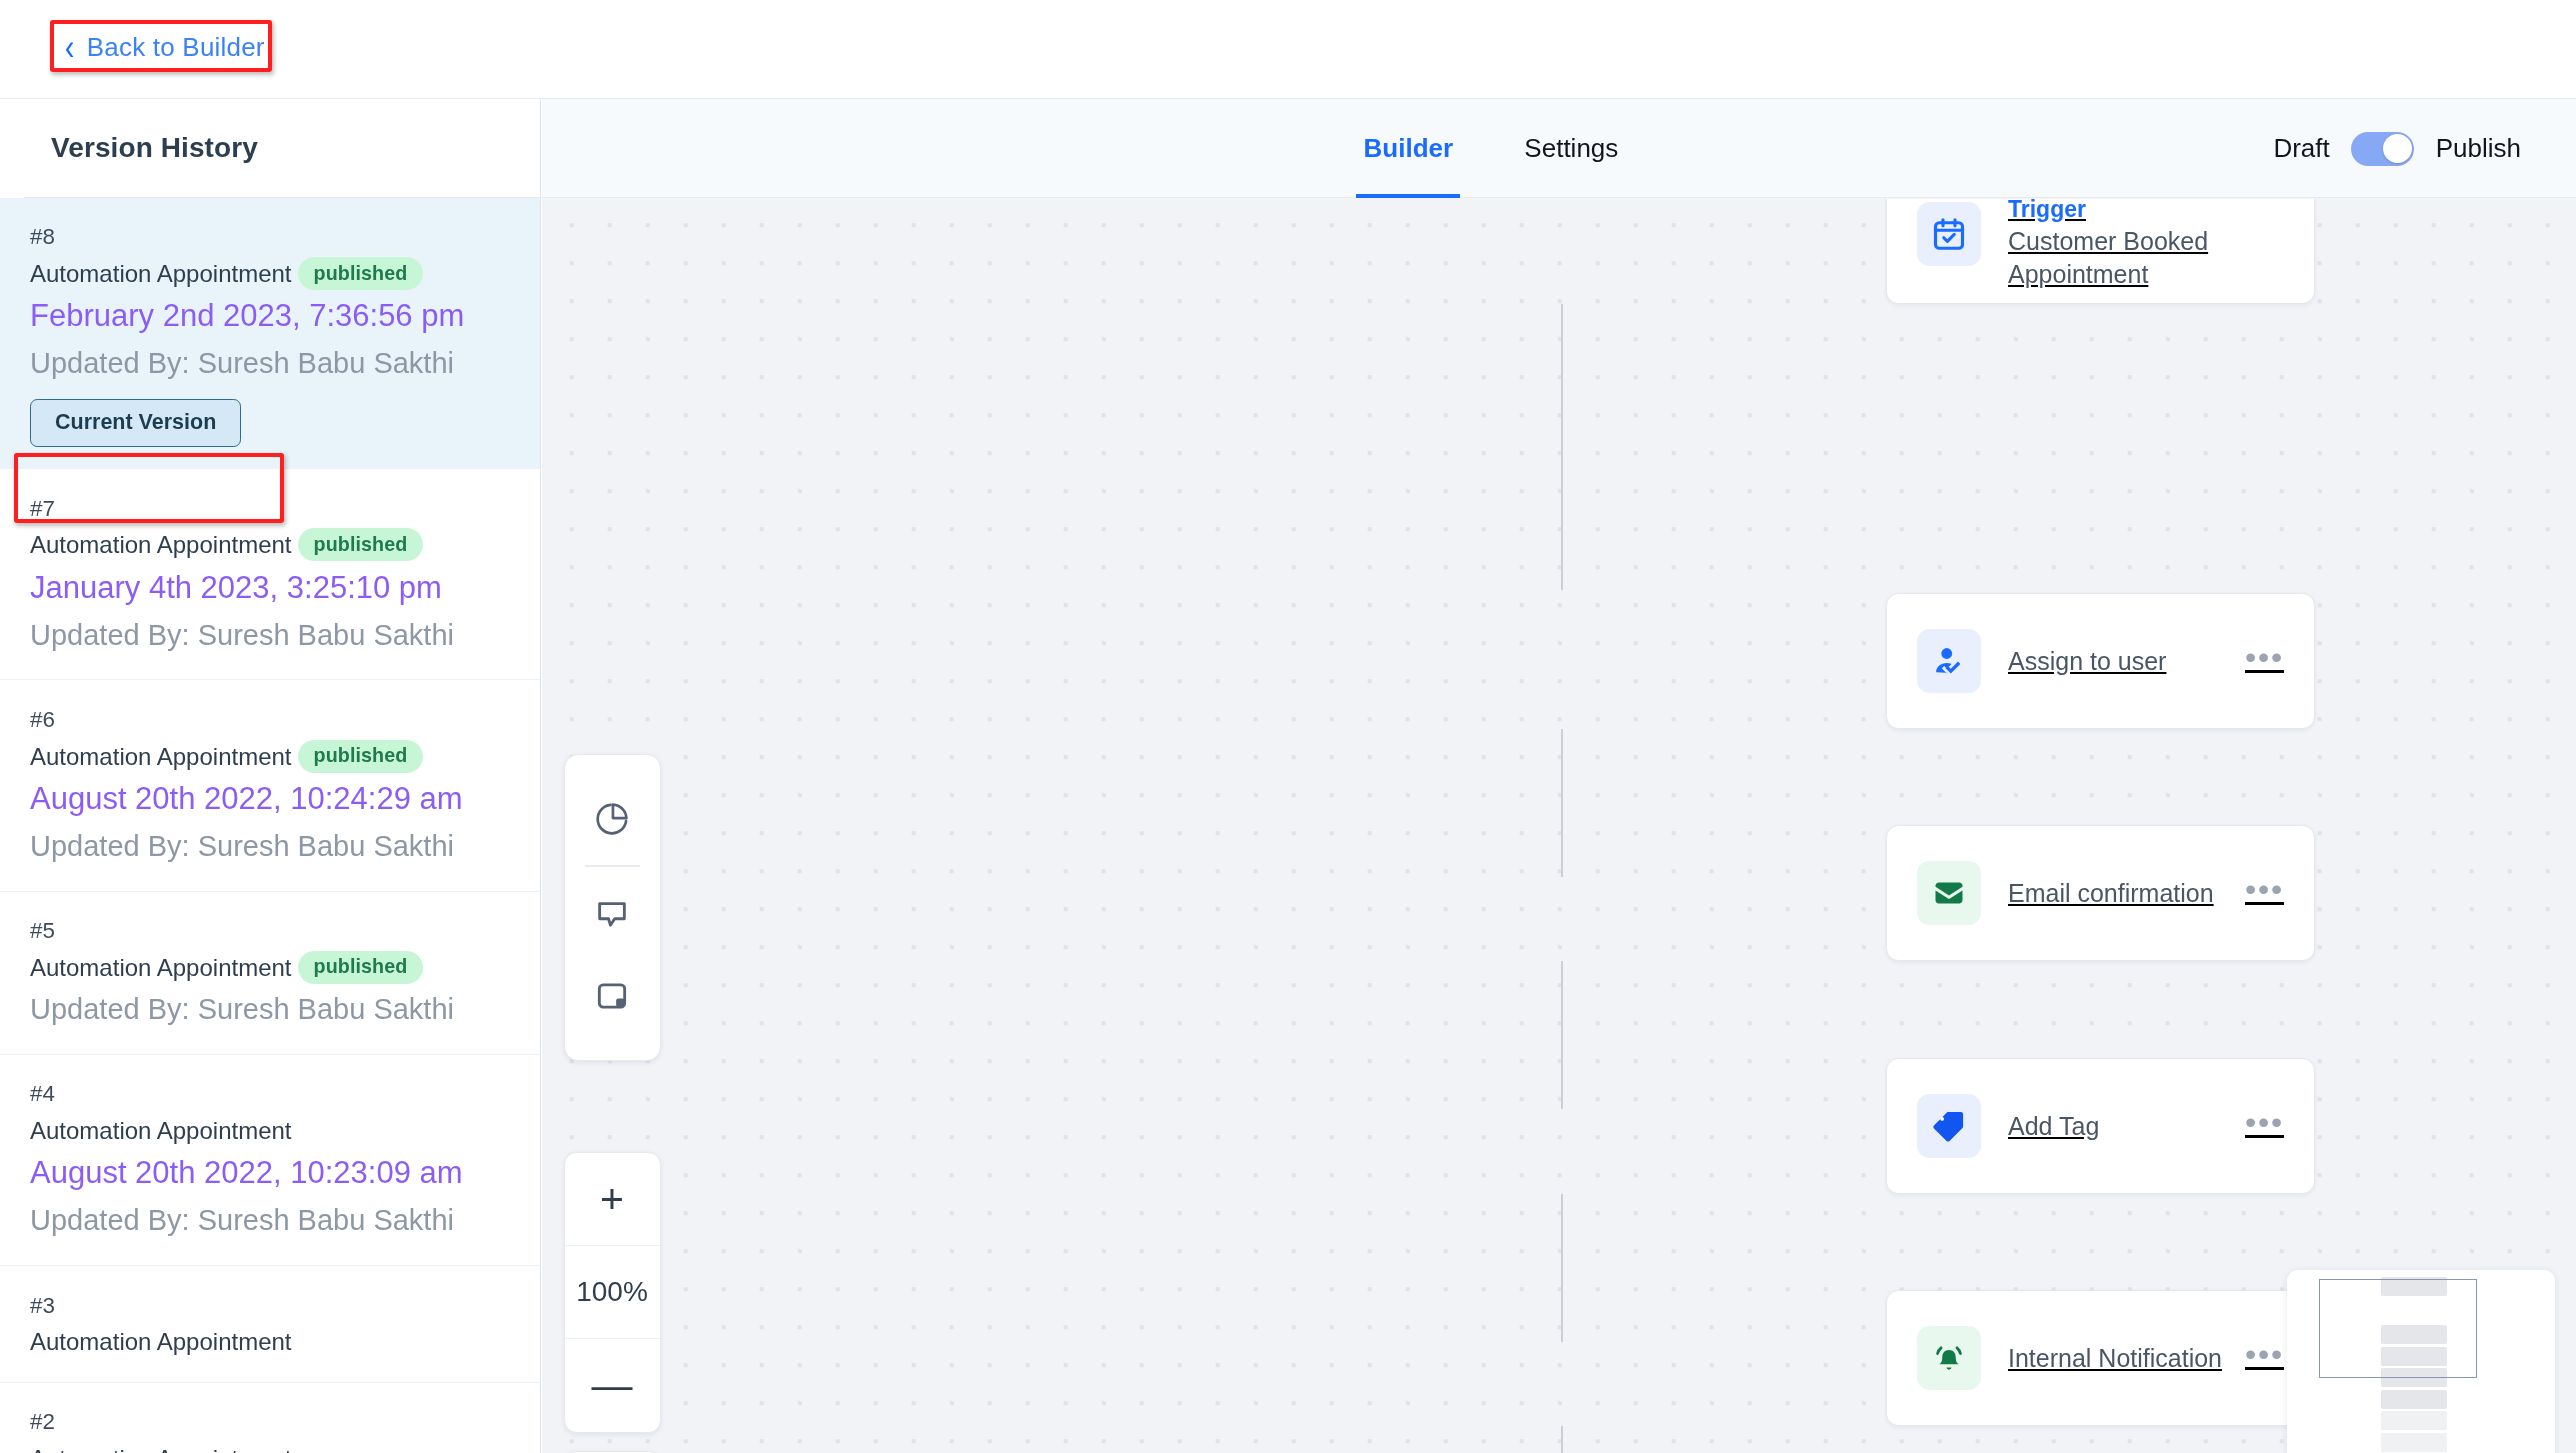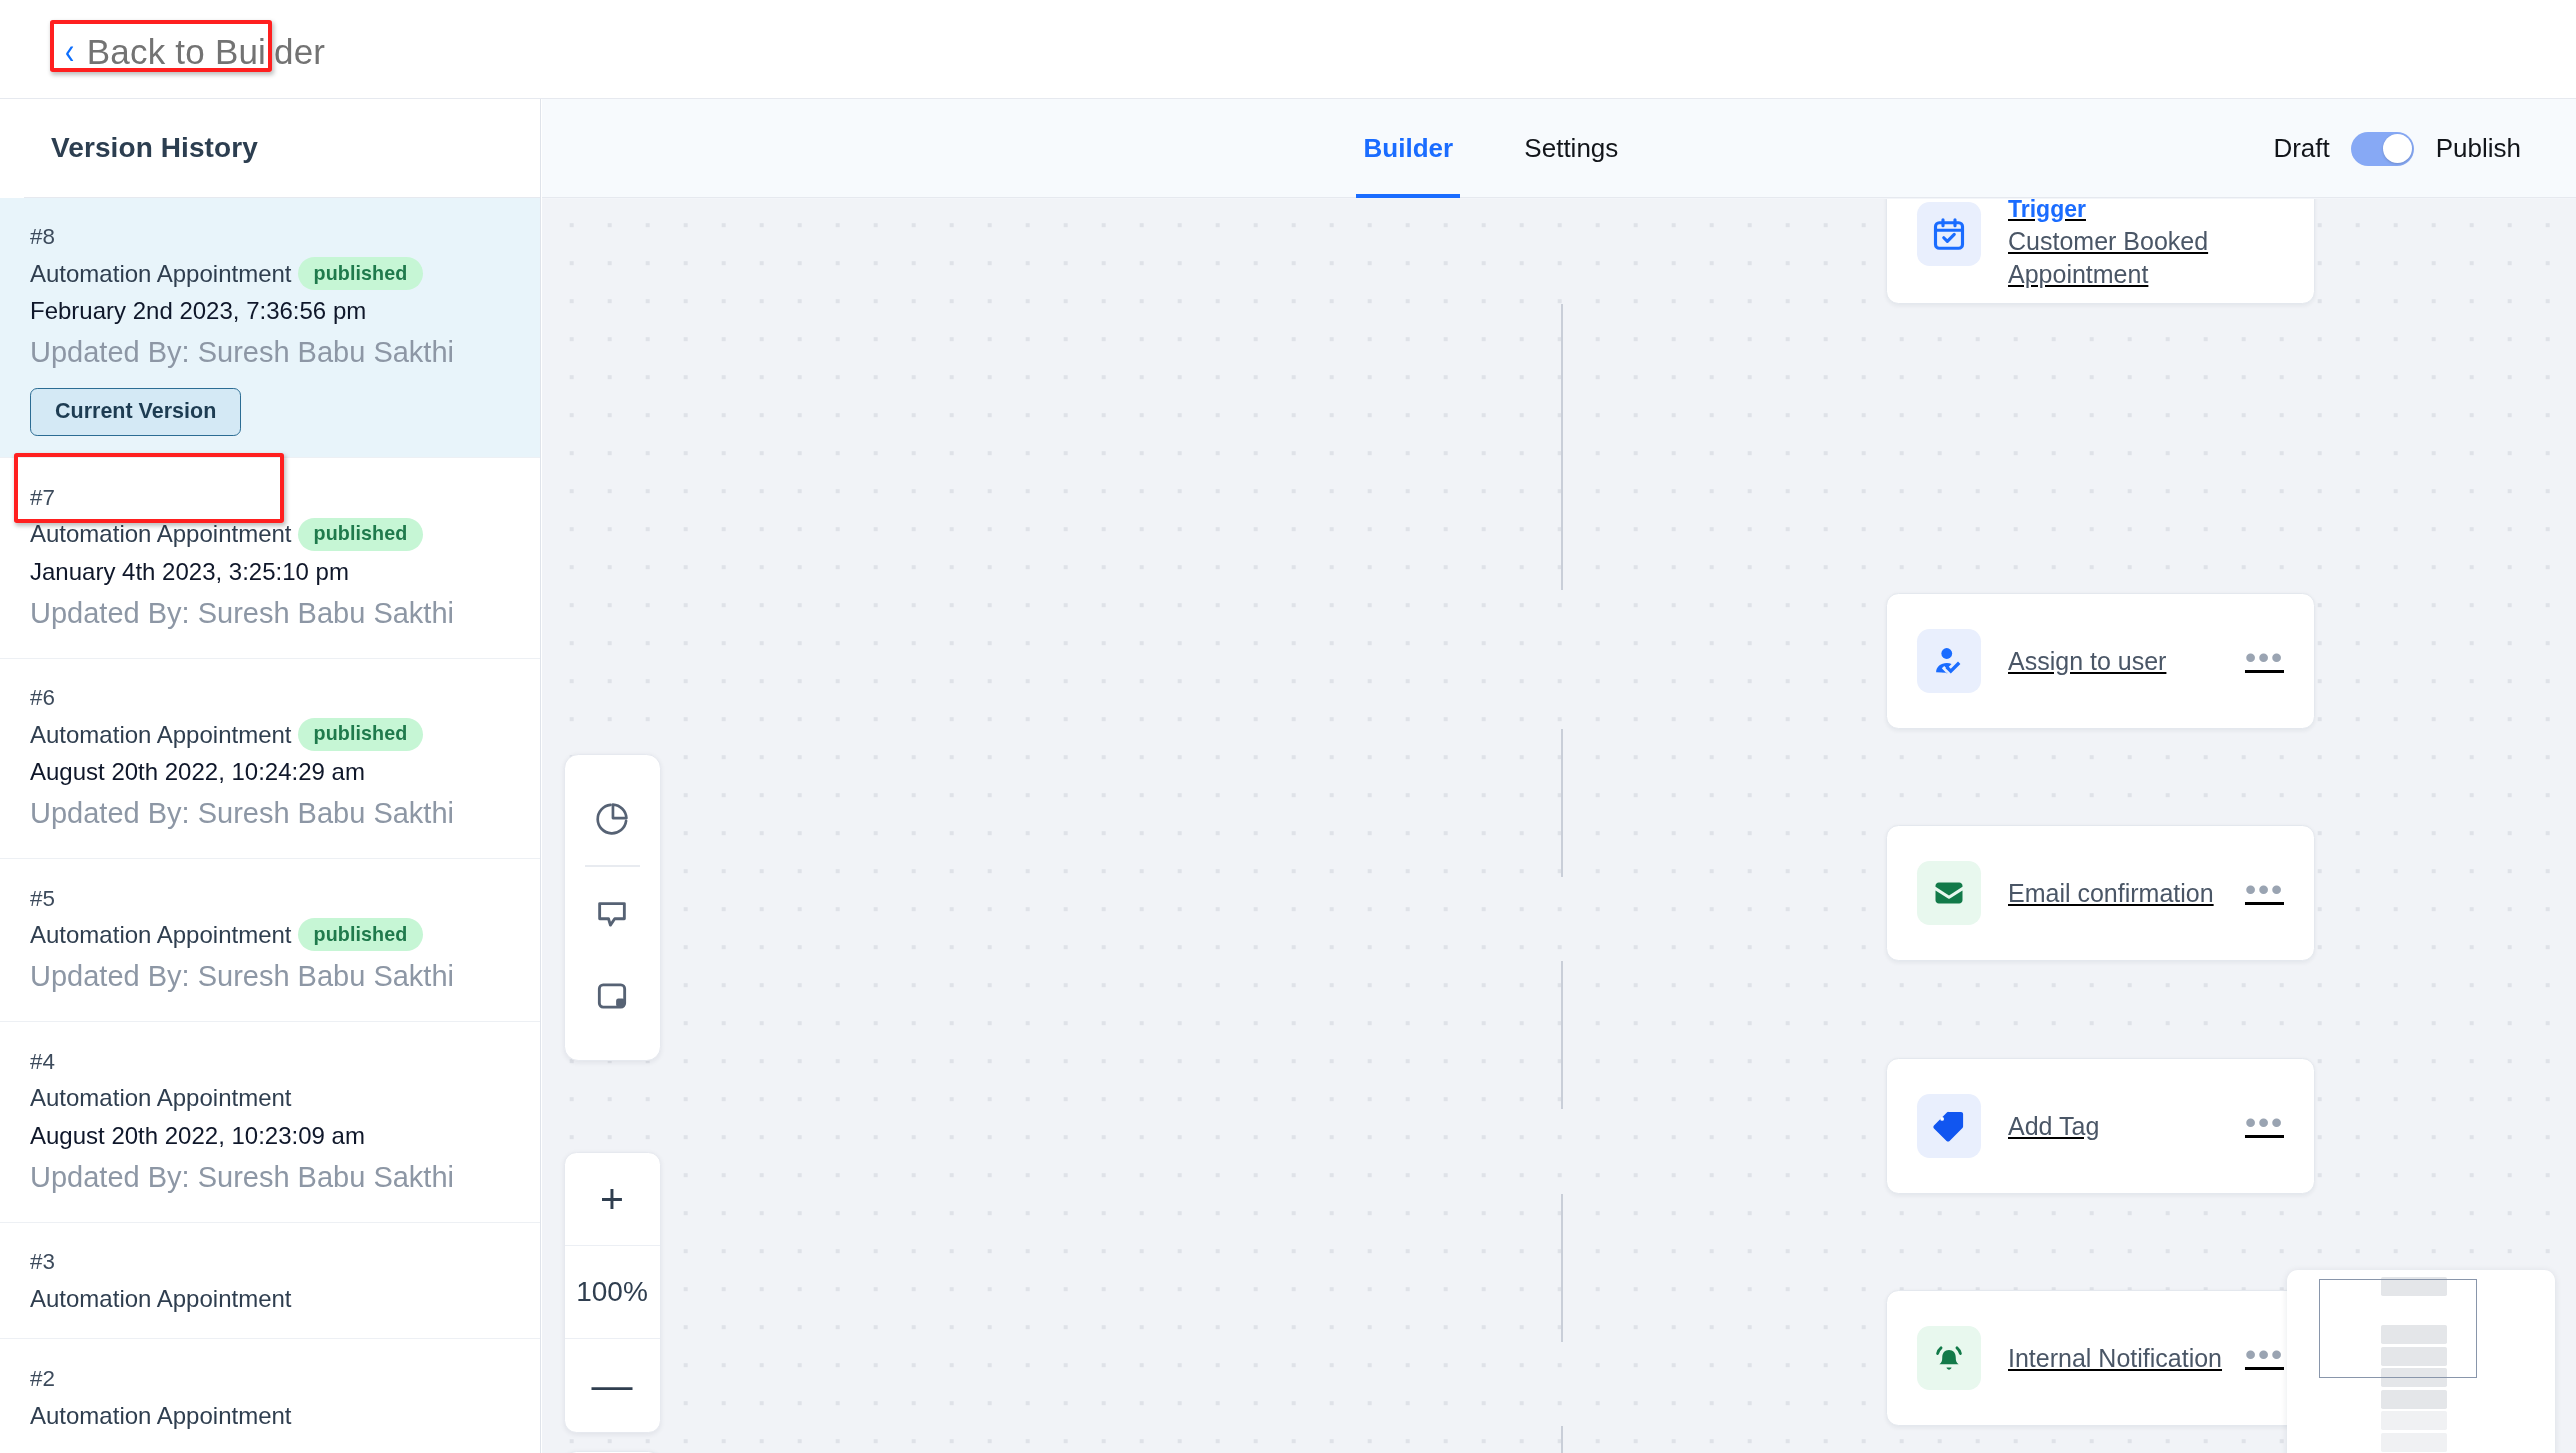--- a/index.html
+++ b/index.html
@@ -27,21 +27,21 @@
     position: absolute; left: 50px; top: 19.7px; width: 222px; height: 52px;
     border: 4.5px solid #ff1f1f; border-radius: 2.7px;
     box-shadow: 1.8px 2.7px 4.5px rgba(0,0,0,.25);
     pointer-events: none;
   }
   #back-chevron {
     color: #0d6efd; font-size: 28px; line-height: 1; font-weight: 400;
     transform: scaleY(1.35); display:inline-block;
   }
   #back-label {
-    color: #737373; font-size: 35px; letter-spacing: 0.2px; white-space: nowrap;
+    color: #3b82f6; font-size: 26px; letter-spacing: 0.2px; white-space: nowrap;
   }
 
   
   #sidebar {
     position: absolute; left: 0; top: 99px; width: 541px; height: 1354px;
     background: #ffffff; border-right: 0.9px solid #dfe3ea;
     overflow: hidden;
   }
   #sidebar-header {
     height: 99px; display: flex; align-items: center;
@@ -55,21 +55,21 @@
     position: relative;
   }
   .version-item.selected { background: #e8f4fa; }
   .v-num { font-size: 22.4px; color: #3d4b5c; line-height: 1.55; }
   .v-row { display: flex; align-items: center; gap: 6px; }
   .v-name { font-size: 24px; color: #2f3e4f; line-height: 1.55; white-space: nowrap;}
   .v-badge {
     background: #c6f6d5; color: #1f7a4c; font-size: 19.7px; font-weight: 700;
     border-radius: 894px; padding: 4.5px 16px 5.4px; letter-spacing:0.1px;
   }
-  .v-date { font-size: 24px; color: #0f172a; line-height: 1.55; }
+  .v-date { font-size: 31px; color: #8b5cf6; line-height: 1.55; }
   .v-updated { font-size: 29px; color: #8d97a5; line-height: 1.6; }
   .current-version-btn {
     margin-top: 12.5px;
     display: inline-block;
     background: #d4e9f5; color: #1d3c52;
     border: 1.8px solid #2b6c93; border-radius: 7.2px;
     font-size: 21.5px; padding: 9.8px 24px 10.7px;
     font-family: "Liberation Sans", sans-serif;
     font-weight: bold;
   }

